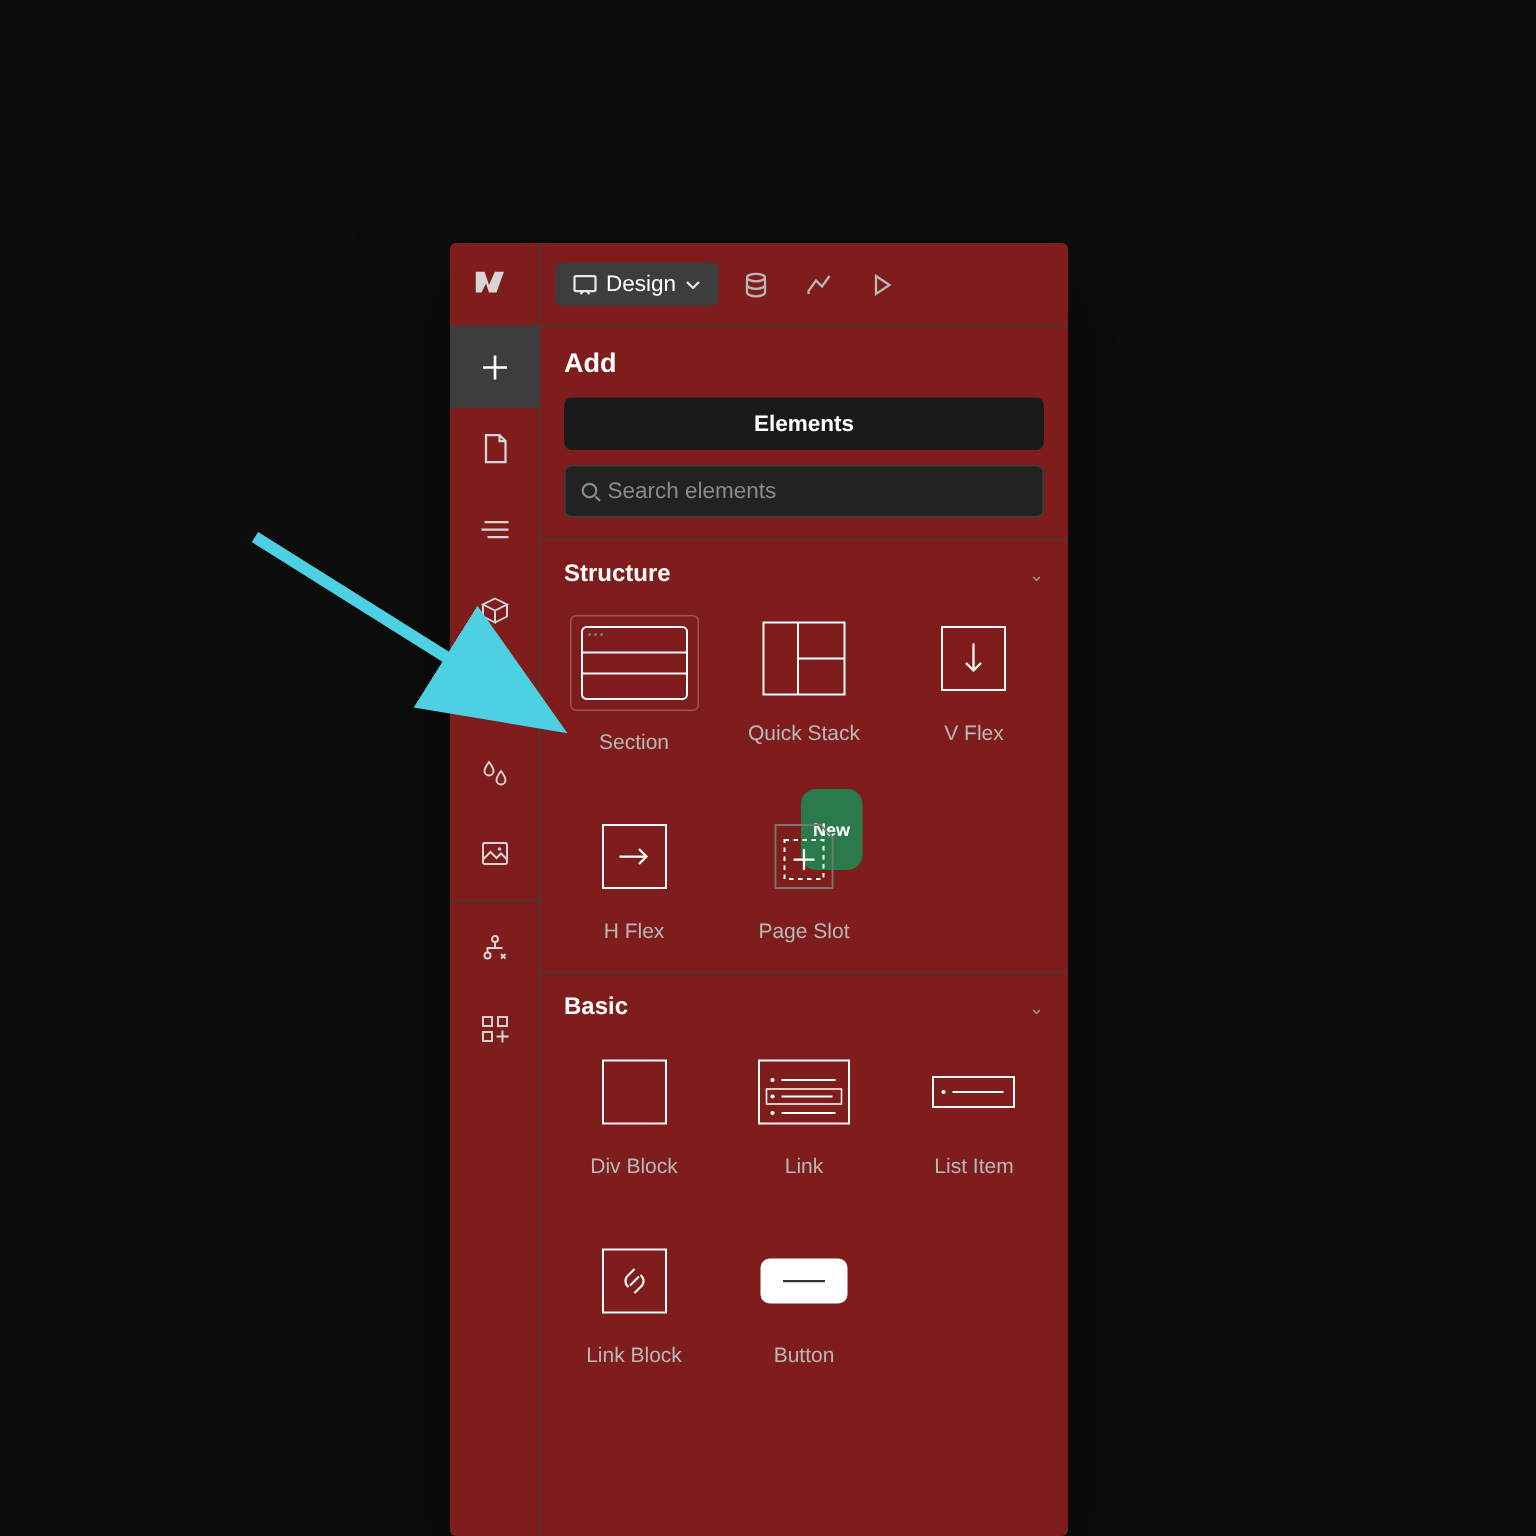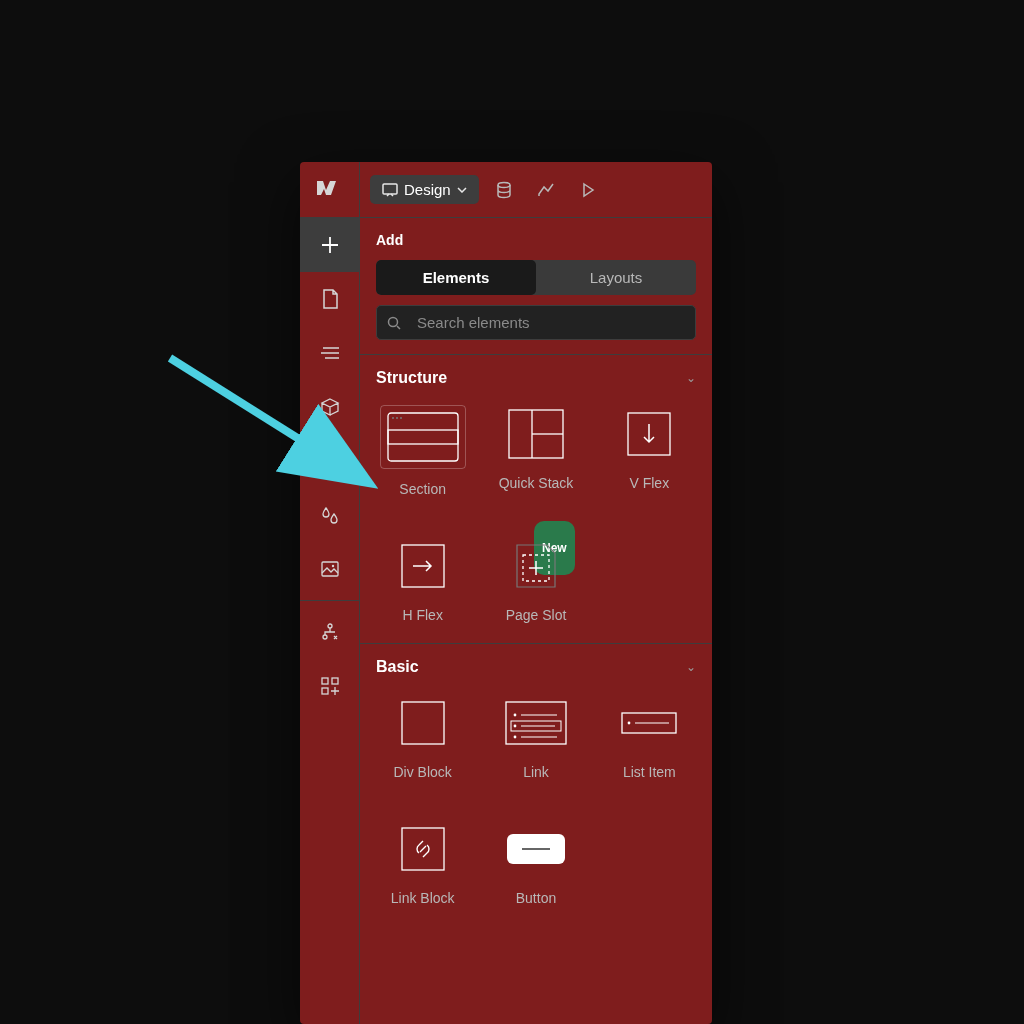--- a/index.html
+++ b/index.html
@@ -99,21 +99,21 @@
   .main {
     flex: 1;
     display: flex;
     flex-direction: column;
     overflow-y: auto;
   }
   .main-header {
     padding: 14px 16px 12px;
   }
   .main-header h2 {
-    font-size: 14px;
+    font-size: 18px;
     font-weight: 700;
     color: #fff;
   }
   .tabs {
     display: flex;
     margin: 0 16px 10px;
     background: #3a3a3a;
     border-radius: 5px;
     overflow: hidden;
   }
@@ -132,21 +132,21 @@
     border-radius: 5px;
   }
   .search-wrap {
     margin: 0 16px 14px;
     display: flex;
     align-items: center;
     background: #222;
     border: 1px solid #3d3d3d;
     border-radius: 5px;
     padding: 8px 10px;
-    gap: 16px;
+    gap: 4px;
     color: #8a8a8a;
   }
   .search-input {
     flex: 1;
     background: transparent;
     border: none;
     outline: none;
     color: #e6e6e6;
     font-size: 15px;
   }
@@ -333,21 +333,20 @@
       </div>
     </div>
 
     <div class="main">
       <div class="main-header">
         <h2>Add</h2>
       </div>
 
       <div class="tabs">
         <div class="tab active">Elements</div>
-        <div class="tab">Layouts</div>
       </div>
 
       <div class="search-wrap">
         <svg width="14" height="14" viewBox="0 0 14 14">
             <circle cx="6" cy="6" r="4.5" fill="none" stroke="#8a8a8a" stroke-width="1.5"></circle>
             <path d="M10 10 L13 13" stroke="#8a8a8a" stroke-width="1.5"></path>
           </svg>
         <input class="search-input" placeholder="Search elements" style="">
       </div>
 

